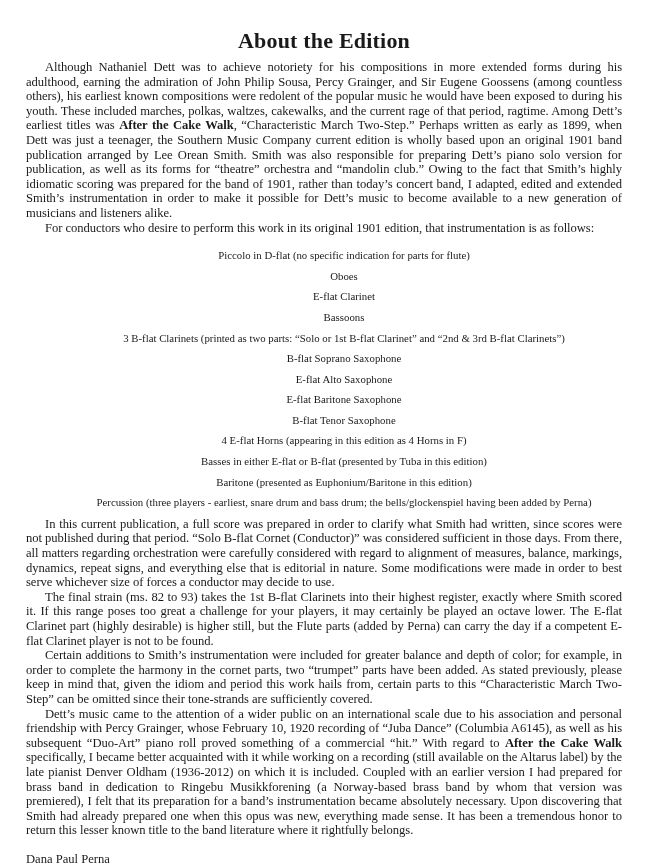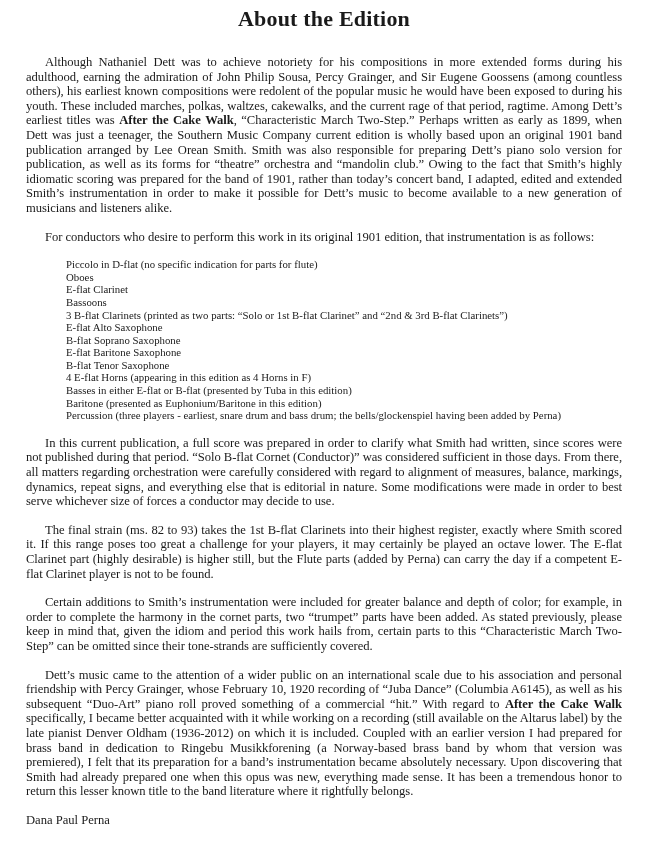--- a/index.html
+++ b/index.html
@@ -3,55 +3,55 @@
   <meta charset="utf-8">
   <style>
     html, body { margin: 0; padding: 0; background: #ffffff; }
     body {
       width: 648px; height: 864px; overflow: hidden; position: relative;
       font-family: "Liberation Serif", "DejaVu Serif", serif;
       color: #1a1a1a;
     }
     .page { position: absolute; left: 26px; top: 0; width: 596px; }
     h1 {
-      margin: 0; padding-top: 6px; text-align: center;
+      margin: 0; padding-top: 28px; text-align: center;
       font-size: 22px; font-weight: bold; line-height: 26px; letter-spacing: 0.2px;
     }
     p {
       margin: 0; text-align: justify; font-size: 12.6px; line-height: 14.6px;
       text-indent: 19px; letter-spacing: -0.05px;
     }
-    p.first { margin-top: 23px; }
-    p.gap { margin-top: 14px; }
+    p.first { margin-top: 6px; }
+    p.gap { }
     b { font-weight: bold; }
     ul.instr {
       list-style: none; margin: 14px 0 0 40px; padding: 0;
       font-size: 10.8px; line-height: 12.6px;
     }
-    ul.instr li { margin: 0; padding: 0; white-space: nowrap; }
+    ul.instr li { margin: 8px; padding: 0; white-space: nowrap; text-align: center; }
     .sig { margin-top: 14px; font-size: 12.6px; line-height: 14.6px; }
     .sig div { margin: 0; }
   </style>
 </head>
 <body>
 
 <div class="page">
   <h1>About the Edition</h1>
   <div id="intro">
       <p class="first"><span>Although Nathaniel Dett was to achieve notoriety for his compositions in more extended forms during his adulthood, earning the admiration of John Philip Sousa, Percy Grainger, and Sir Eugene Goossens (among countless others), his earliest known compositions were redolent of the popular music he would have been exposed to during his youth.  These included marches, polkas, waltzes, cakewalks, and the current rage of that period, ragtime. Among Dett’s earliest titles was </span><b>After the Cake Walk</b><span>, “Characteristic March Two-Step.” Perhaps written as early as 1899, when Dett was just a teenager, the Southern Music Company current edition is wholly based upon an original 1901 band publication arranged by Lee Orean Smith. Smith was also responsible for preparing Dett’s piano solo version for publication, as well as its forms for “theatre” orchestra and “mandolin club.” Owing to the fact that Smith’s highly idiomatic scoring was prepared for the band of 1901, rather than today’s concert band, I adapted, edited and extended Smith’s instrumentation in order to make it possible for Dett’s music to become available to a new generation of musicians and listeners alike.</span></p>
       <p class="gap"><span>For conductors who desire to perform this work in its original 1901 edition, that instrumentation is as follows:</span></p>
     </div>
   <ul class="instr" id="instr">
       <li>Piccolo in D-flat (no specific indication for parts for flute)</li>
       <li>Oboes</li>
       <li>E-flat Clarinet</li>
       <li>Bassoons</li>
       <li>3 B-flat Clarinets (printed as two parts: “Solo or 1st B-flat Clarinet” and “2nd &amp; 3rd B-flat Clarinets”)</li>
+      <li>B-flat Soprano Saxophone</li>
       <li>E-flat Alto Saxophone</li>
-      <li>B-flat Soprano Saxophone</li>
       <li>E-flat Baritone Saxophone</li>
       <li>B-flat Tenor Saxophone</li>
       <li>4 E-flat Horns (appearing in this edition as 4 Horns in F)</li>
       <li>Basses in either E-flat or B-flat (presented by Tuba in this edition)</li>
       <li>Baritone (presented as Euphonium/Baritone in this edition)</li>
       <li>Percussion (three players - earliest, snare drum and bass drum; the bells/glockenspiel having been added by Perna)</li>
     </ul>
   <div id="after">
       <p class="gap"><span>In this current publication, a full score was prepared in order to clarify what Smith had written, since scores were not published during that period.  “Solo B-flat Cornet (Conductor)” was considered sufficient in those days. From there, all matters regarding orchestration were carefully considered with regard to alignment of measures, balance, markings, dynamics, repeat signs, and everything else that is editorial in nature. Some modifications were made in order to best serve whichever size of forces a conductor may decide to use.</span></p>
       <p class="gap"><span>The final strain (ms. 82 to 93) takes the 1st B-flat Clarinets into their highest register, exactly where Smith scored it. If this range poses too great a challenge for your players, it may certainly be played an octave lower. The E-flat Clarinet part (highly desirable) is higher still, but the Flute parts (added by Perna) can carry the day if a competent E-flat Clarinet player is not to be found.</span></p>

